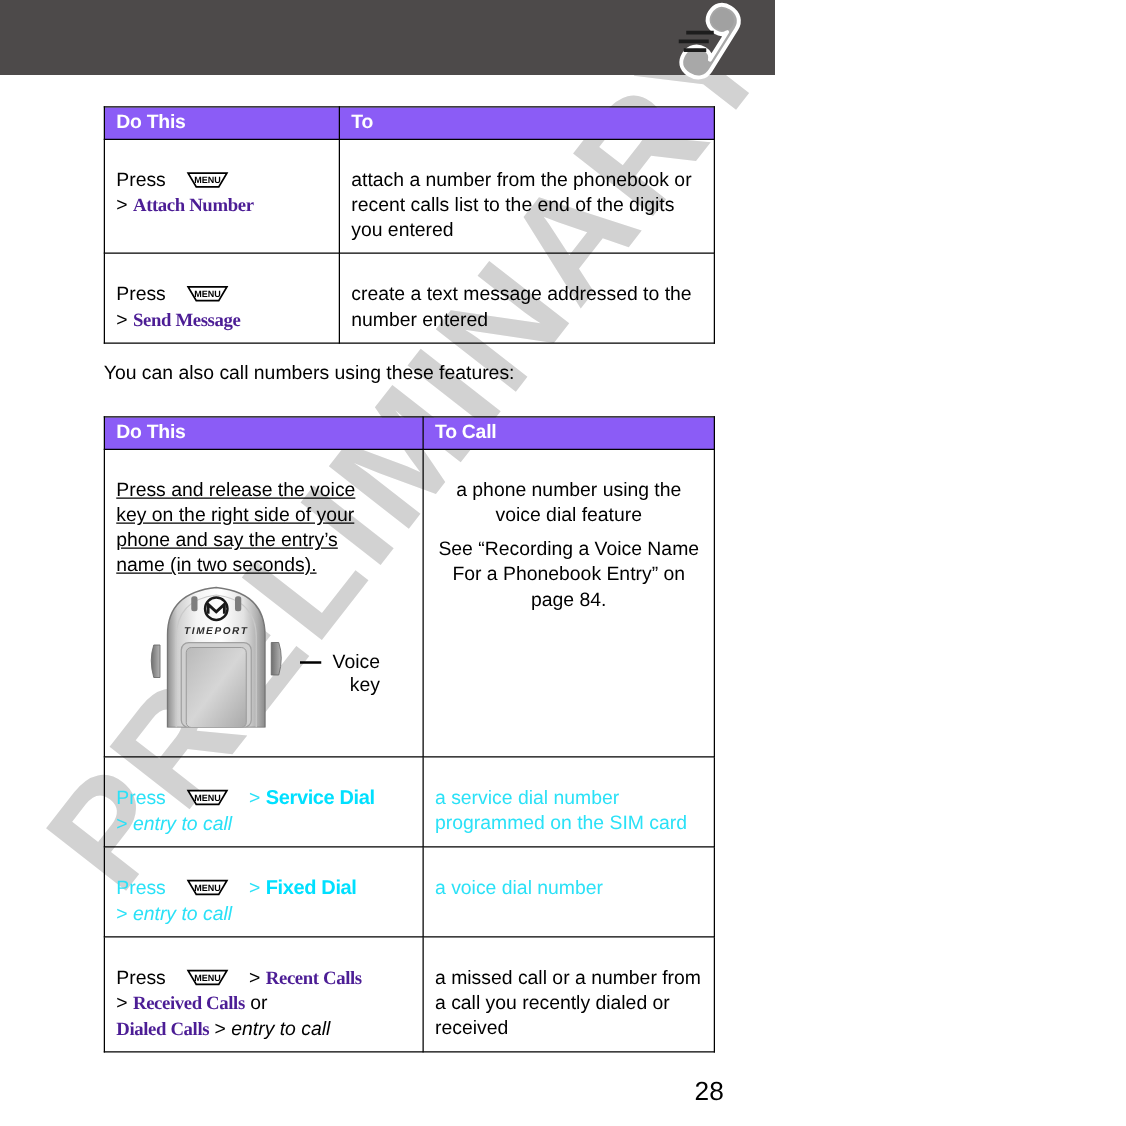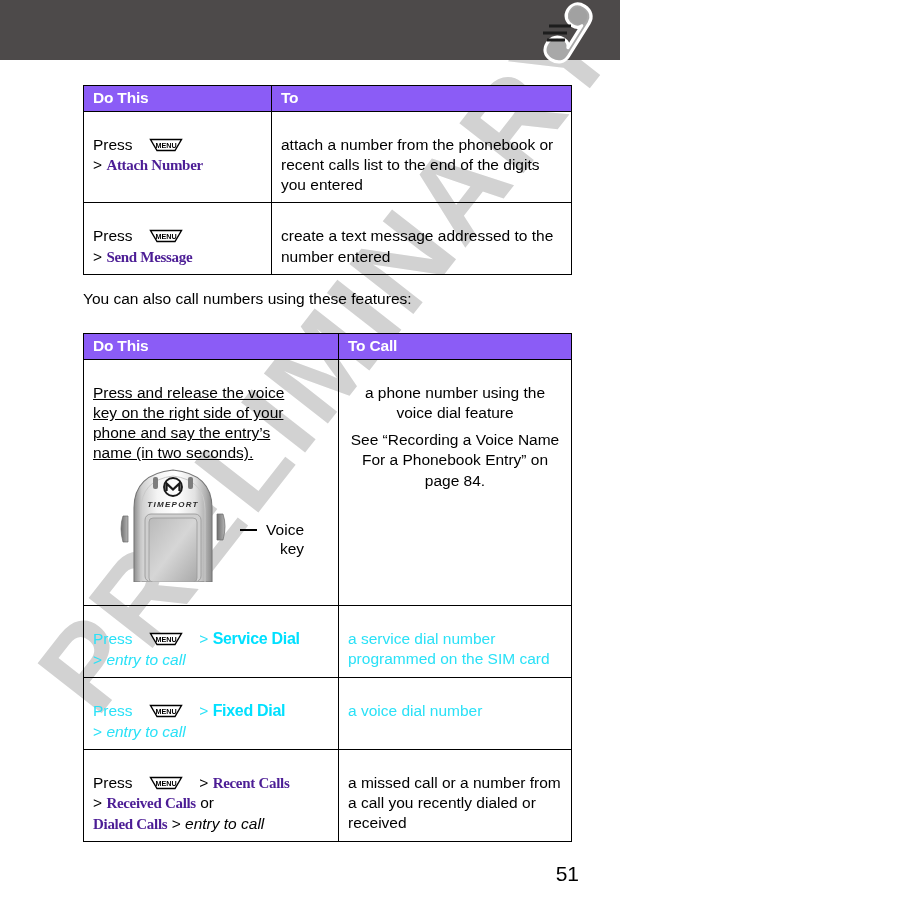--- a/index.html
+++ b/index.html
@@ -404,15 +404,15 @@
             <span class="ital">entry to call</span>
           </div>
         </td>
         <td>
           <div class="cell-text">a missed call or a number from a call you recently dialed or received</div>
         </td>
       </tr>
     </tbody>
   </table>
 
-  <div class="page-number">51</div>
+  <div class="page-number">28</div>
 
 </div>
 
 </body></html>

